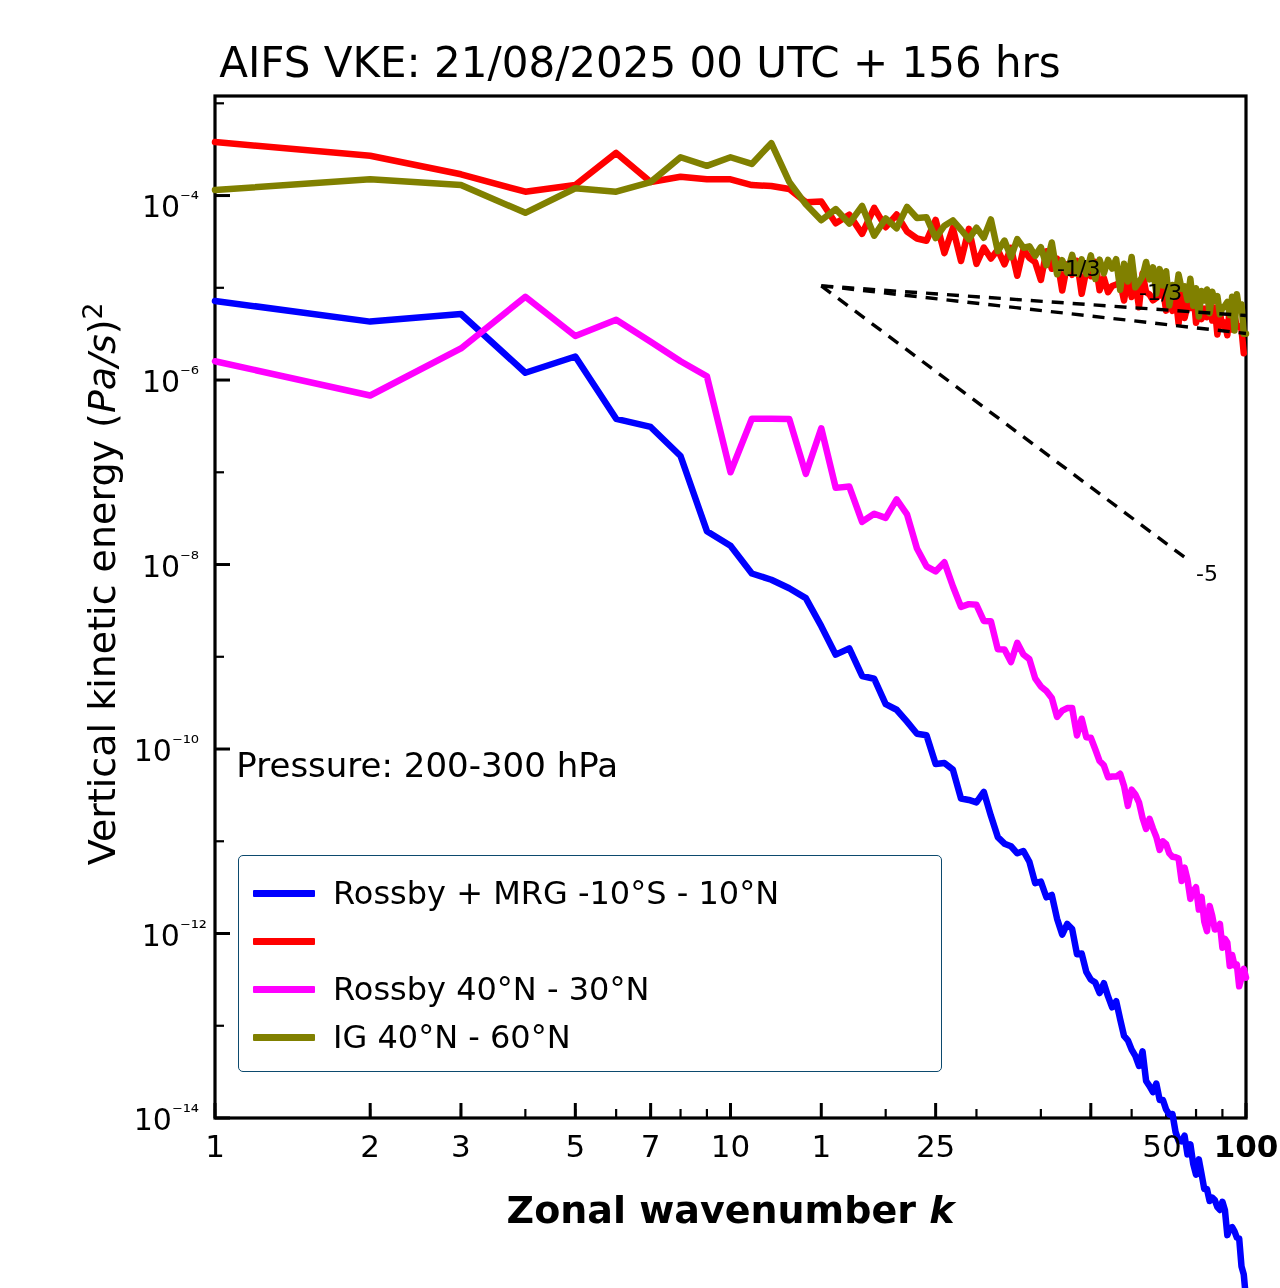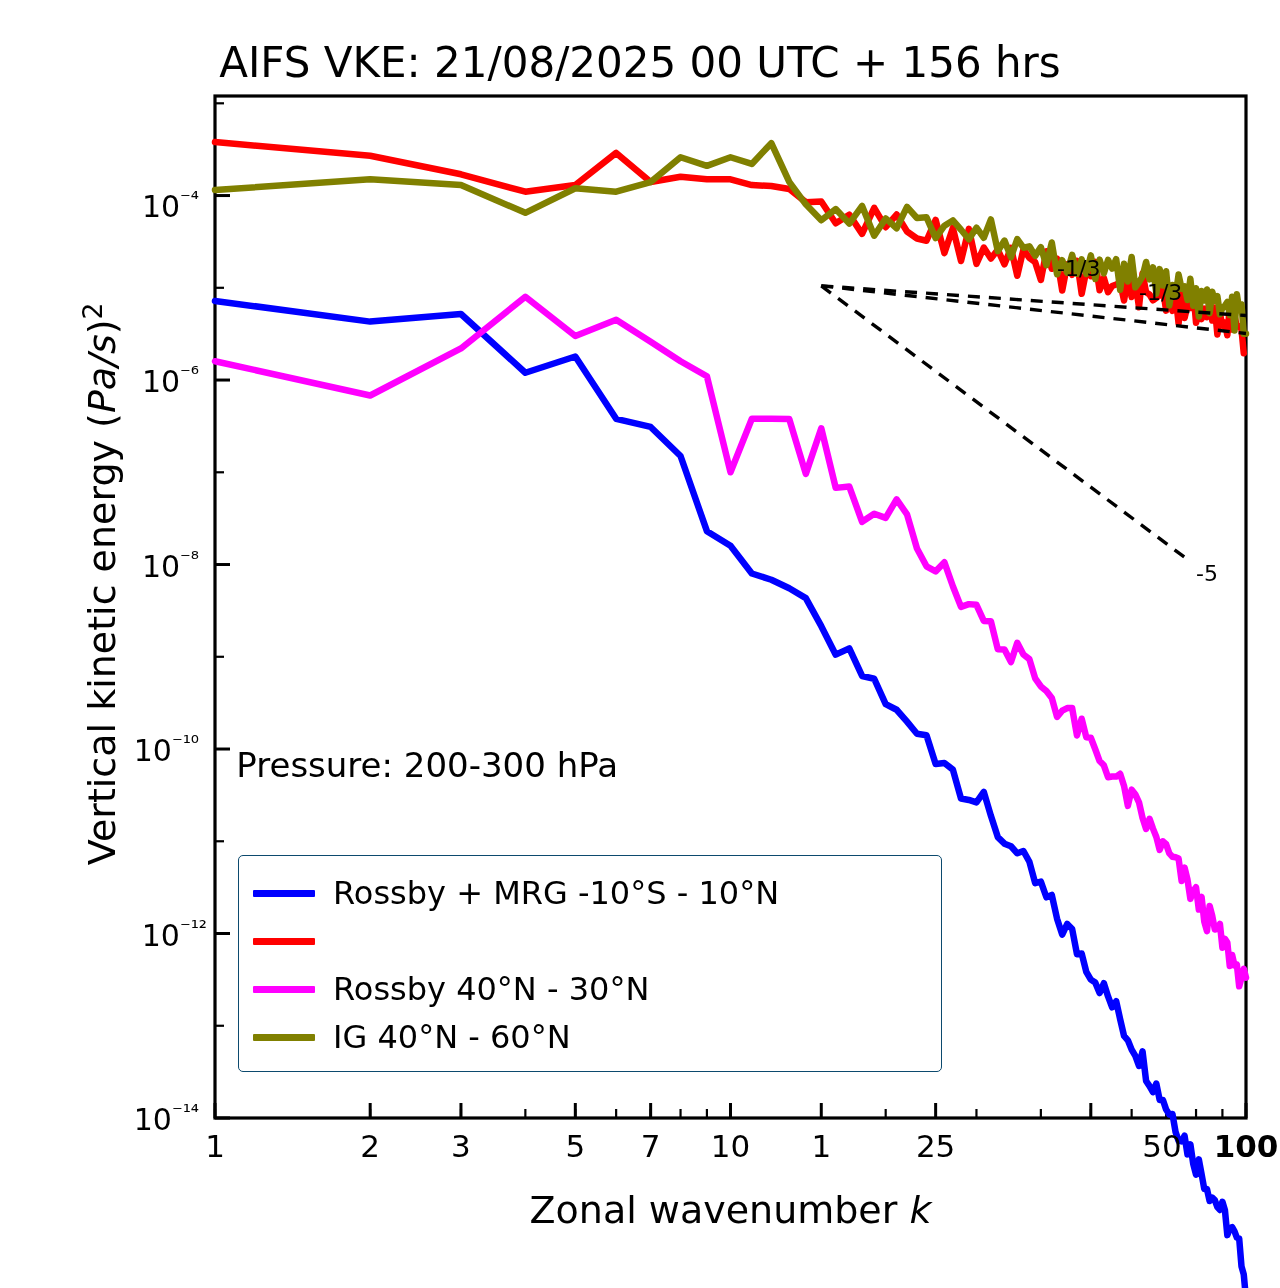--- a/index.html
+++ b/index.html
@@ -6,21 +6,21 @@
   body{width:1280px;height:1288px;overflow:hidden;
        font-family:"DejaVu Sans","Liberation Sans",sans-serif;color:#000;}
   #root{position:relative;width:1148px;height:1288px;}
   #figure{position:absolute;inset:0;}
   .title{position:absolute;left:0;top:38px;width:1280px;text-align:center;
          font-size:42px;letter-spacing:0px;white-space:nowrap;}
   .ylabel{position:absolute;left:-300px;top:560px;width:800px;text-align:center;
           font-size:38px;transform:rotate(-90deg);transform-origin:center center;
           white-space:nowrap;}
   .xlabel{position:absolute;left:215px;top:1188px;width:1031px;text-align:center;
-          font-size:38px;white-space:nowrap;}
+          font-size:38px;white-space:nowrap;font-weight:bold;}
   .ytick{position:absolute;right:0;text-align:right;font-size:30px;white-space:nowrap;
          transform:translateY(-50%);}
   .ytick sup{font-size:0.68em;vertical-align:super;}
   .xtick{position:absolute;top:1128px;font-size:31px;transform:translateX(-50%);
          white-space:nowrap;}
   .ann-pressure{position:absolute;font-size:34px;white-space:nowrap;}
   .slope-label{position:absolute;font-size:22px;white-space:nowrap;}
   .legend{position:absolute;border:1px solid #0c4a6e;border-radius:5px;
           background:rgba(255,255,255,0.92);box-shadow:0 0 0 0 #fff;
           padding:13px 16px 10px 14px;}

